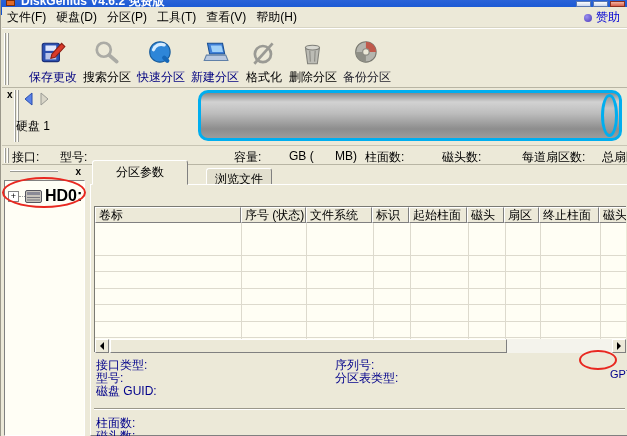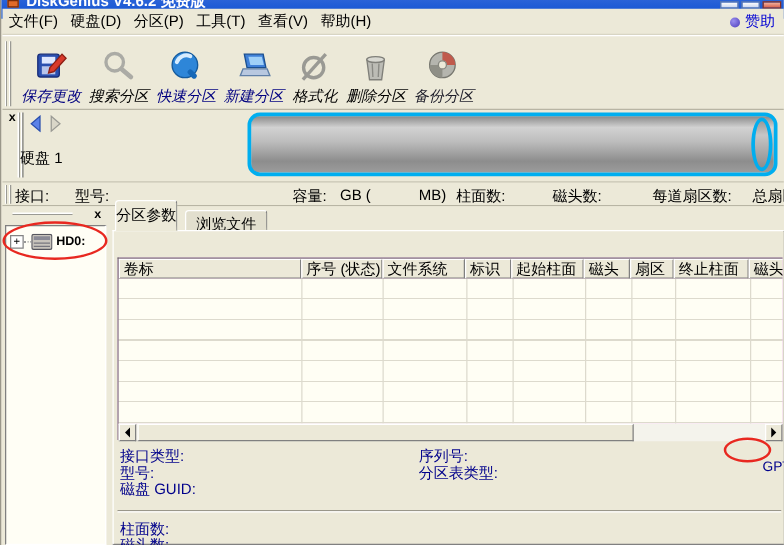--- a/index.html
+++ b/index.html
@@ -27,21 +27,21 @@
   .menu-item { padding:0 5px; line-height:20px; cursor:default; white-space:nowrap; }
   .sponsor { position:absolute; right:8px; top:0; height:21px; display:flex; align-items:center; gap:4px; }
   .sponsor-dot { width:8px; height:8px; border-radius:50%;
     background:radial-gradient(circle at 35% 35%, #9a8ef0, #4a3ab8); }
   .sponsor-label { color:#0000d4; }
   
   .toolbar { position:absolute; left:1px; top:28px; width:626px; height:60px;
     background:#ECE9D8; border-top:1px solid #fff; border-bottom:1px solid #b8b5a4; }
   .grip-v { position:absolute; width:5px;
     background:linear-gradient(90deg,#fff 0 1px,#9a9a94 1px 2px,transparent 2px 3px,#fff 3px 4px,#9a9a94 4px 5px); }
-  .tb-strip { position:absolute; left:12px; top:3px; display:flex;font-style:italic; }
+  .tb-strip { position:absolute; left:24px; top:3px; display:flex; }
   .tb-btn { width:54px; height:54px; display:flex; flex-direction:column;
     align-items:center; justify-content:flex-end; cursor:default; }
   .tb-btn.narrow { width:44px; }
   .tb-btn svg { width:28px; height:28px; margin-bottom:2px; }
   .tb-label { font-size:12px; white-space:nowrap; }
   .tb-navy .tb-label { color:#000080; }
   .tb-dark .tb-label { color:#1c1c28; }
   .tb-off  .tb-label { color:#000000; }
   
   .diskpanel { position:absolute; left:1px; top:88px; width:626px; height:57px; background:#ECE9D8; }
@@ -68,34 +68,34 @@
   .sb-header { position:absolute; left:0; top:0; width:85px; height:15px; }
   .sb-grip { position:absolute; left:8px; top:5px; width:48px; height:3px;
     background:linear-gradient(180deg,#fff 0 1px,#9a9a94 1px 2px,transparent 2px); }
   .tree { position:absolute; left:2px; top:15px; width:81px; height:256px;
     background:#FFFEF5; border:1px solid; border-color:#808080 #fff #fff #808080; }
   .tree-item { position:absolute; left:3px; top:6px; display:flex; align-items:center; cursor:default; }
   .expander { width:11px; height:11px; border:1px solid #848484; background:#fff;
     font-size:9px; line-height:9px; text-align:center; color:#000; }
   .tree-dots { width:6px; border-top:1px dotted #999; }
   .tree-item svg { width:17px; height:13px; margin-right:3px; }
-  .tree-label { font-weight:bold; font-size:10px; white-space:nowrap; }
+  .tree-label { font-weight:bold; font-size:16px; white-space:nowrap; }
   .splitter { position:absolute; left:86px; top:0; width:3px; height:271px; background:#ECE9D8; }
   .panel { position:absolute; left:89px; top:0; width:538px; height:271px; background:#ECE9D8; }
   
   .tabs { position:absolute; left:2px; top:1px; height:19px; display:flex; align-items:flex-end; }
   .tab { padding:2px 8px; border:1px solid; border-color:#fff #808080 transparent #fff;
     border-radius:3px 3px 0 0; background:#ECE9D8; cursor:default; white-space:nowrap; }
-  .tab.active { padding:3px 0; position:relative; z-index:2; }
-  .tab.inactive { margin-left:6px; background:#e2dfce; height:17px; }
+  .tab.active { padding:3px 23px; position:relative; z-index:2; }
+  .tab.inactive { margin-left:18px; background:#e2dfce; height:17px; }
   .content-area { position:absolute; left:0; top:19px; width:538px; height:252px;
     border:1px solid; border-color:#fff #808080 #808080 #fff; background:#ECE9D8; }
   
   .tablebox { position:absolute; left:3px; top:21px; width:532px; height:146px;
-    border-left:1px solid #7a7a74; border-top:1px solid #7a7a74; background:#f0abfc; }
+    border-left:1px solid #7a7a74; border-top:1px solid #7a7a74; background:#7dd3fc; }
   .thead { display:flex; height:16px; overflow:hidden; }
   .th { flex:none; background:#ECE9D8; border-top:1px solid #fff; border-left:1px solid #fff;
     border-right:1px solid #808080; border-bottom:1px solid #808080;
     padding:0 3px; line-height:14px; font-size:12px; white-space:nowrap; overflow:hidden; }
   .tbody { position:relative; height:116px; overflow:hidden;
     background:repeating-linear-gradient(to bottom,#FFFEF4 0,#FFFEF4 15.5px,#DDDACD 15.5px,#DDDACD 16.5px); }
   .vline { position:absolute; top:0; bottom:0; width:1px; background:#DDDACD; }
   
   .hscroll { position:absolute; left:0; top:132px; width:531px; height:14px; background:#F4F3EC; }
   .sb-btn { position:absolute; top:0; width:14px; height:14px; background:#ECE9D8;
@@ -219,21 +219,21 @@
   <div class="cylinder">
     <div class="cyl-cap"></div>
   </div>
 </div>
 
 <div class="hwrow">
   <div class="grip-v" style="left:2px; top:2px; height:15px;"></div>
   <span style="left:10px;">接口:</span>
   <span style="left:58px;">型号:</span>
   <span style="left:232px;">容量:</span>
-  <span style="left:270px;">GB (</span>
+  <span style="left:287px;">GB (</span>
   <span style="left:333px;">MB)</span>
   <span style="left:363px;">柱面数:</span>
   <span style="left:440px;">磁头数:</span>
   <span style="left:520px;">每道扇区数:</span>
   <span style="left:600px;">总扇区数:</span>
 </div>
 
 <div class="main">
 
   <div class="sidebar">

